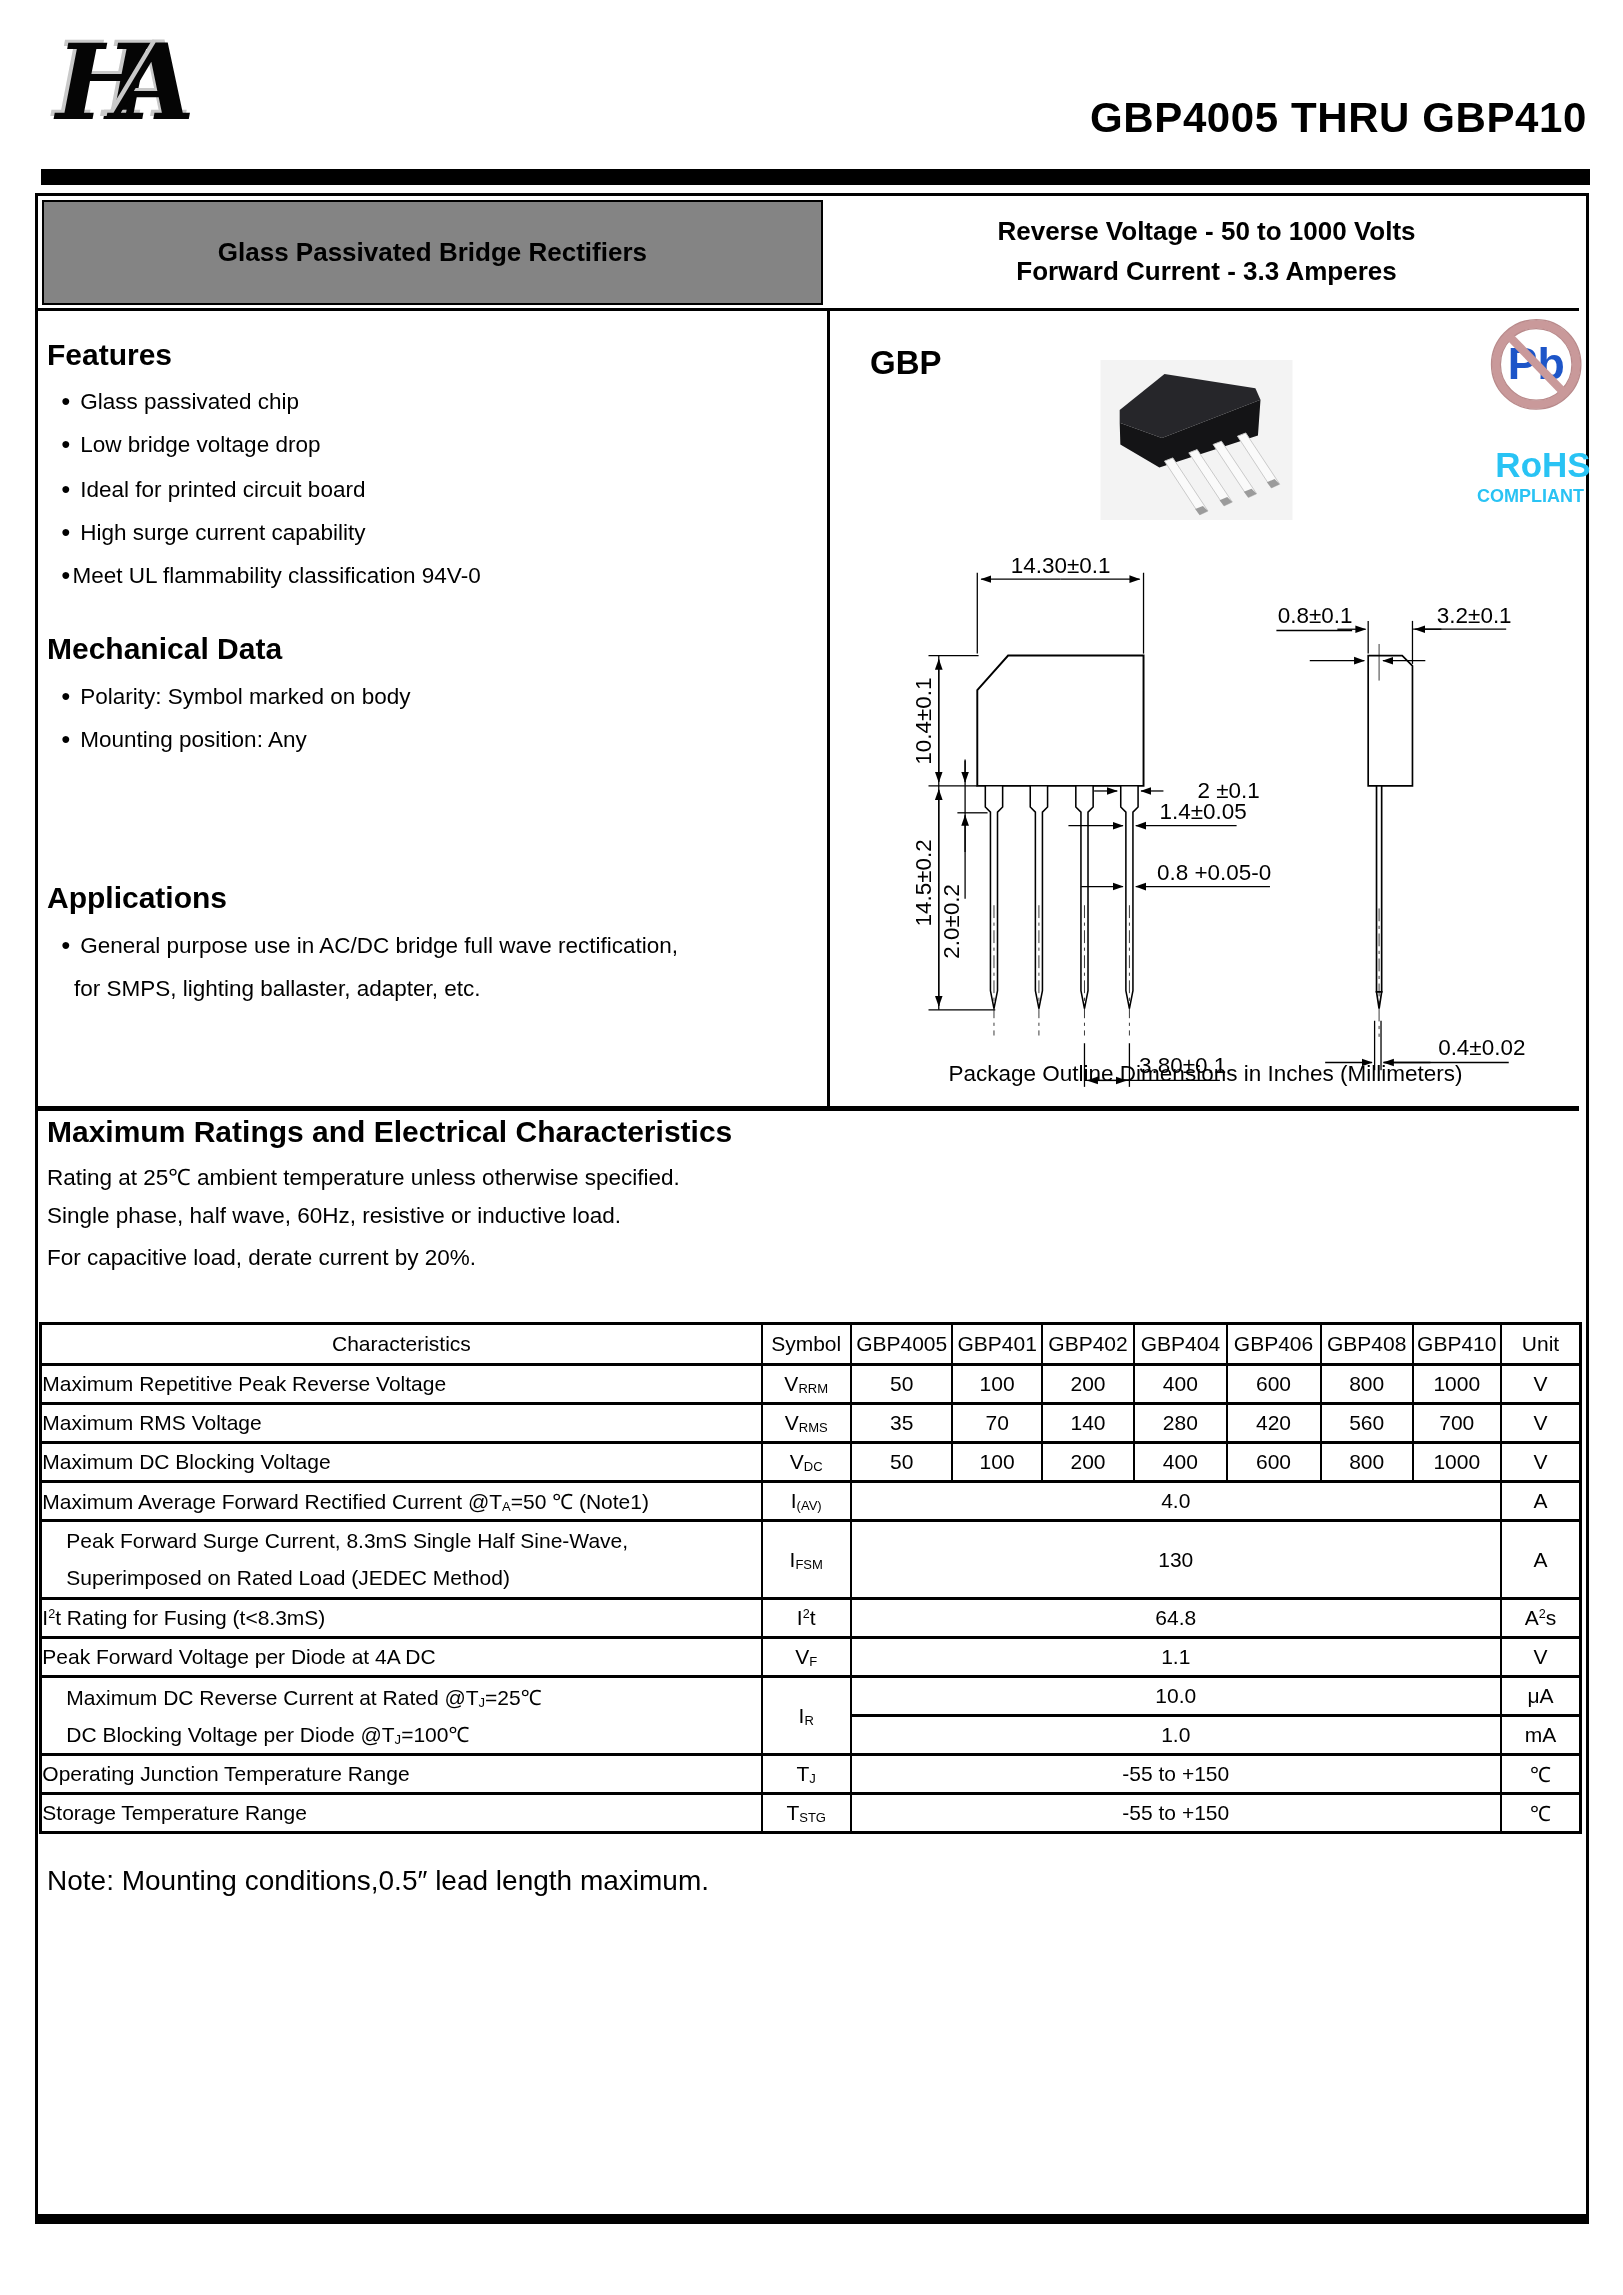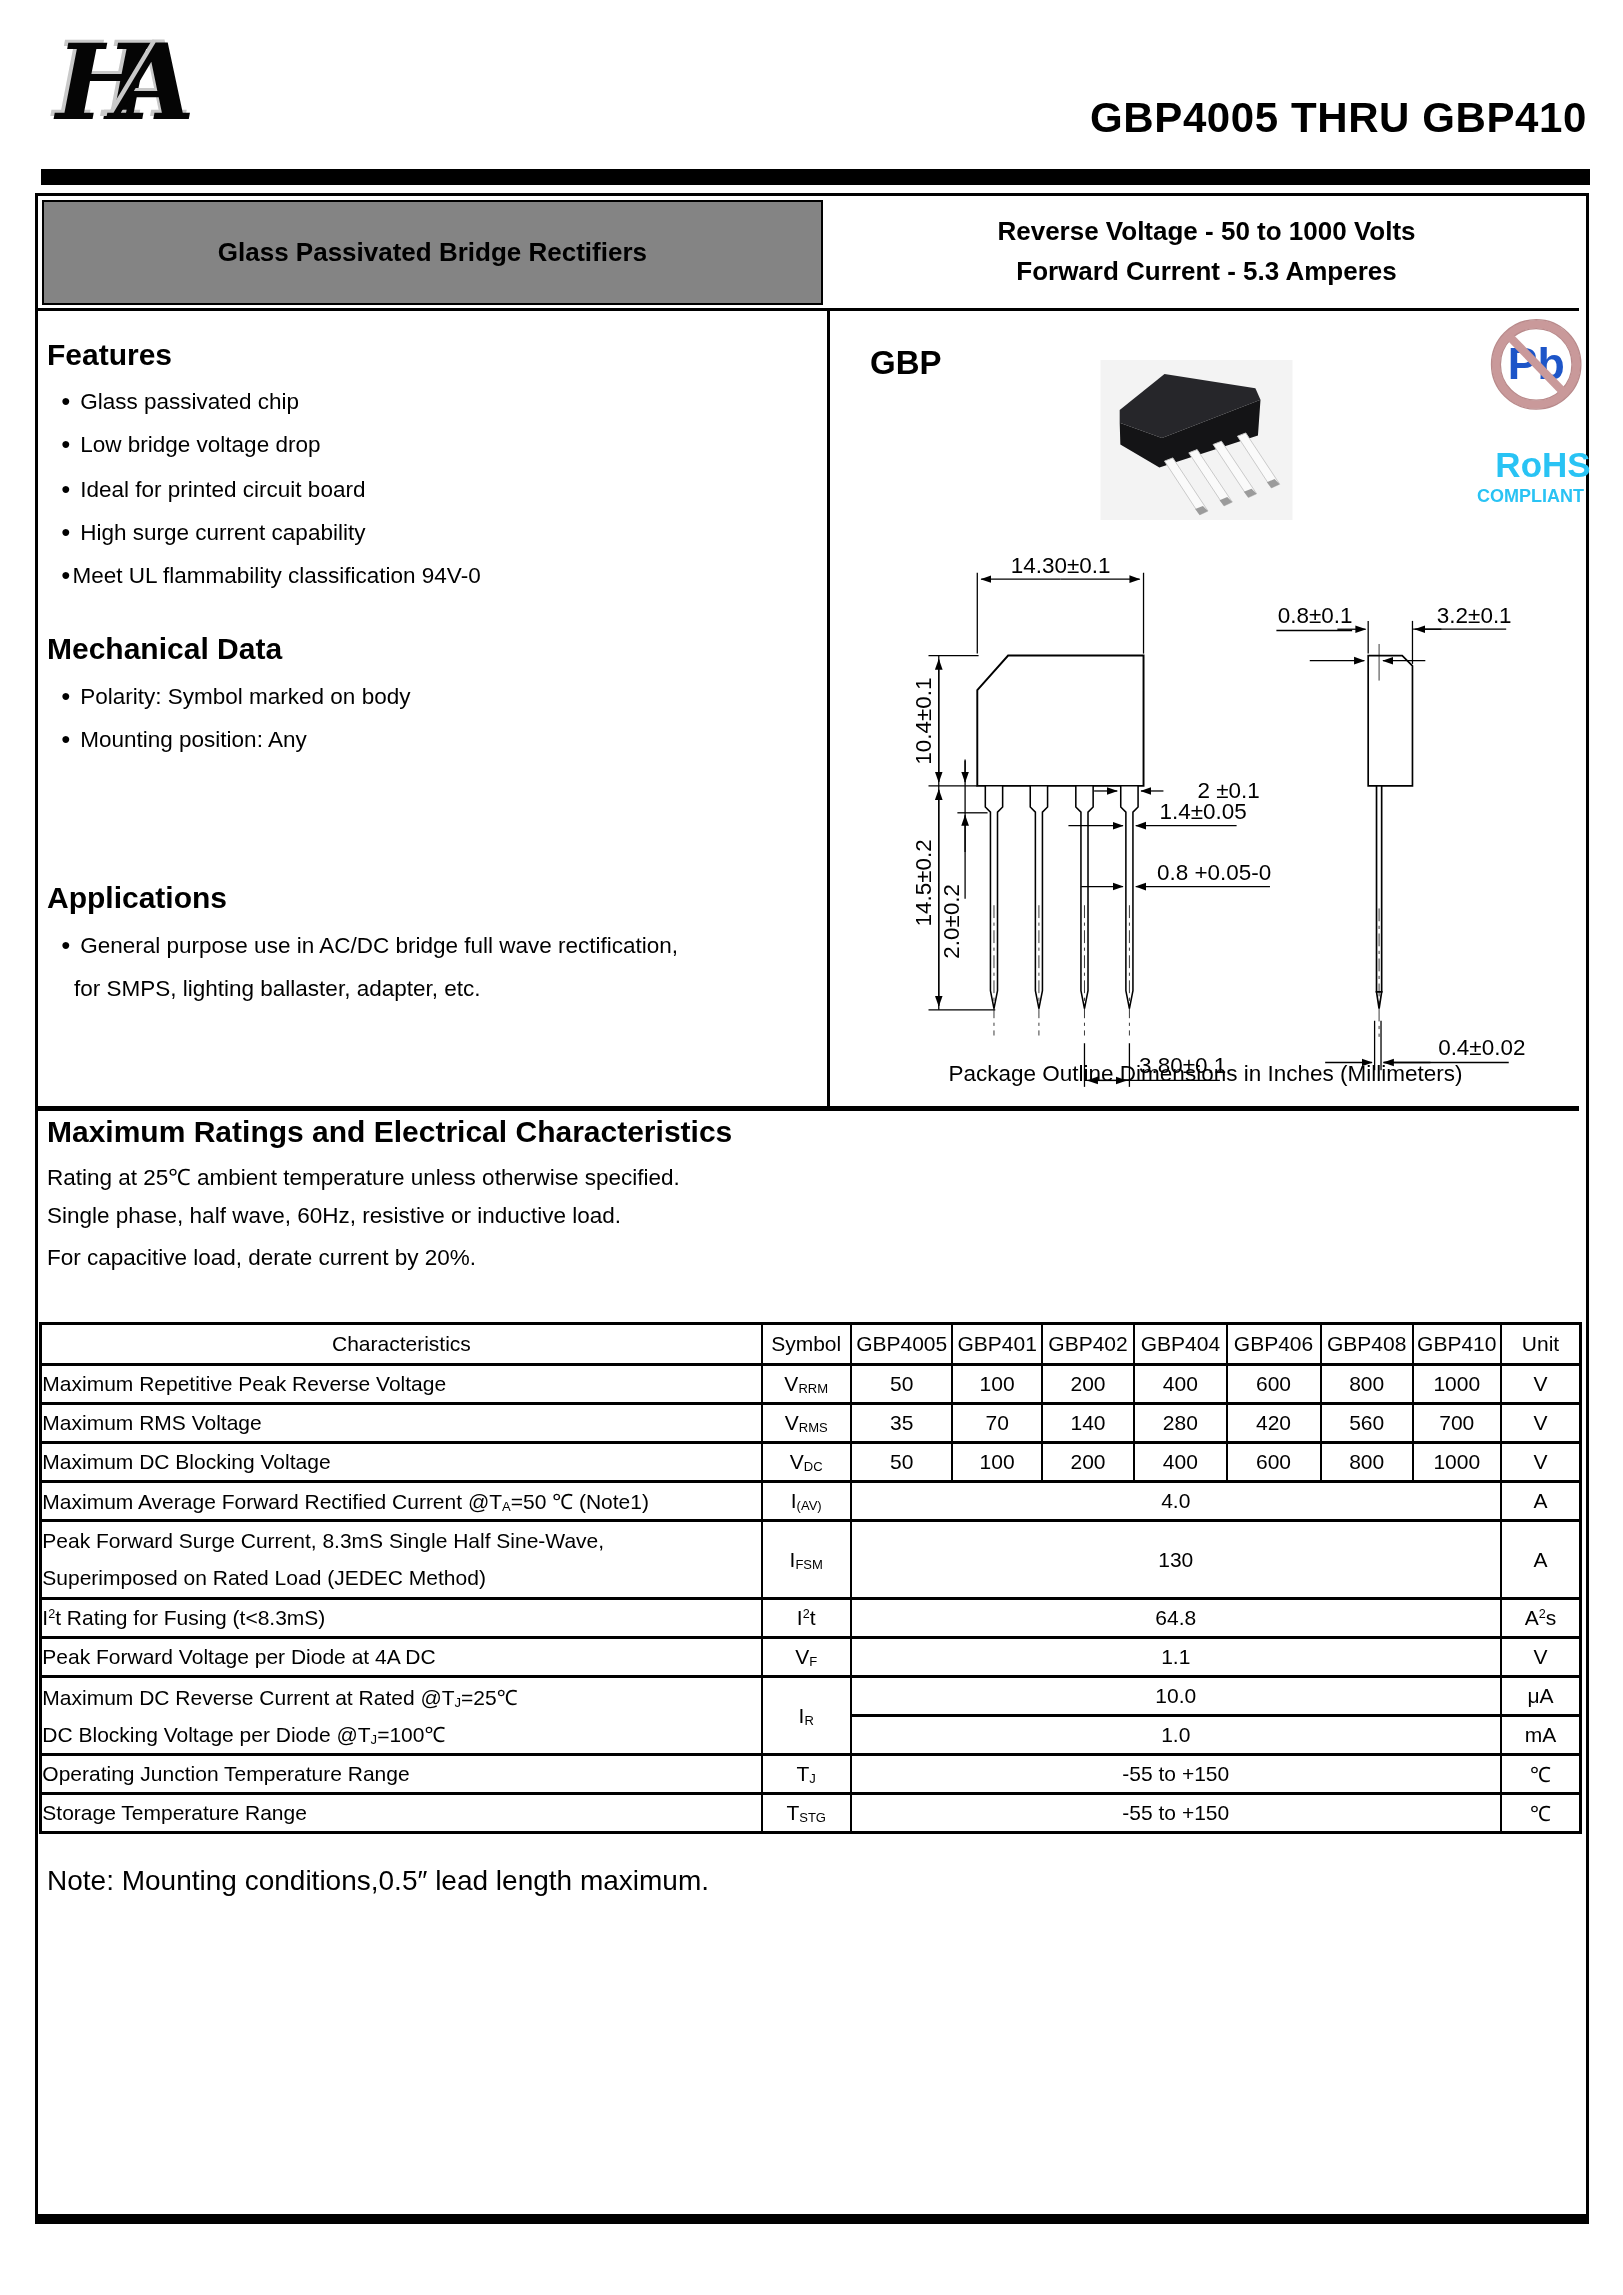--- a/index.html
+++ b/index.html
@@ -48,42 +48,42 @@
                 font-size:21px;font-weight:normal;padding:0;overflow:hidden;}
   th.c-label,td.c-label{text-align:left;padding-left:6.4px;}
   th{text-align:center;}
   td.c-sym,td.c-val,td.c-unit{text-align:center;}
   tr.h-head{height:41px;}
   tr.h-single{height:39px;}
   tr.h-double{height:78px;}
   tr.h-sub{height:39px;}
   sub{font-size:0.62em;vertical-align:-0.12em;}
   sup{font-size:0.6em;vertical-align:0.55em;}
-  .two-line{display:flex;flex-direction:column;justify-content:space-around;height:74px;}
+  .two-line{display:flex;flex-direction:column;justify-content:space-around;height:74px;padding-left:24px;}
   .note{position:absolute;left:9px;top:1669px;font-size:28px;}
   svg text{font-family:"Liberation Sans",sans-serif;}
 </style>
 </head>
 <body>
 
 <div id="page">
 
   <div class="logo"><span>H</span><span class="a">A</span></div>
 
   <div class="doc-title">GBP4005 THRU GBP410</div>
   <div class="top-bar"></div>
 
   <div class="content-box">
 
     <div class="cb gray-cell">
       <span>Glass Passivated Bridge Rectifiers</span>
     </div>
     <div class="cb hdr-right">
       <div>Reverse Voltage  -  50 to 1000 Volts</div>
-      <div>Forward Current -  5.3 Amperes</div>
+      <div>Forward Current -  3.3 Amperes</div>
     </div>
     <div class="cb hdr-divider"></div>
     <div class="cb v-divider"></div>
     <div class="cb sect-divider"></div>
 
     <div class="h2" style="left:9px;top:142px;">Features</div>
     <div class="li b" style="left:23px;top:193px;">Glass passivated chip</div>
     <div class="li b" style="left:23px;top:236px;">Low bridge voltage drop</div>
     <div class="li b" style="left:23px;top:281px;">Ideal for printed circuit board</div>
     <div class="li b" style="left:23px;top:324px;">High surge current capability</div>

